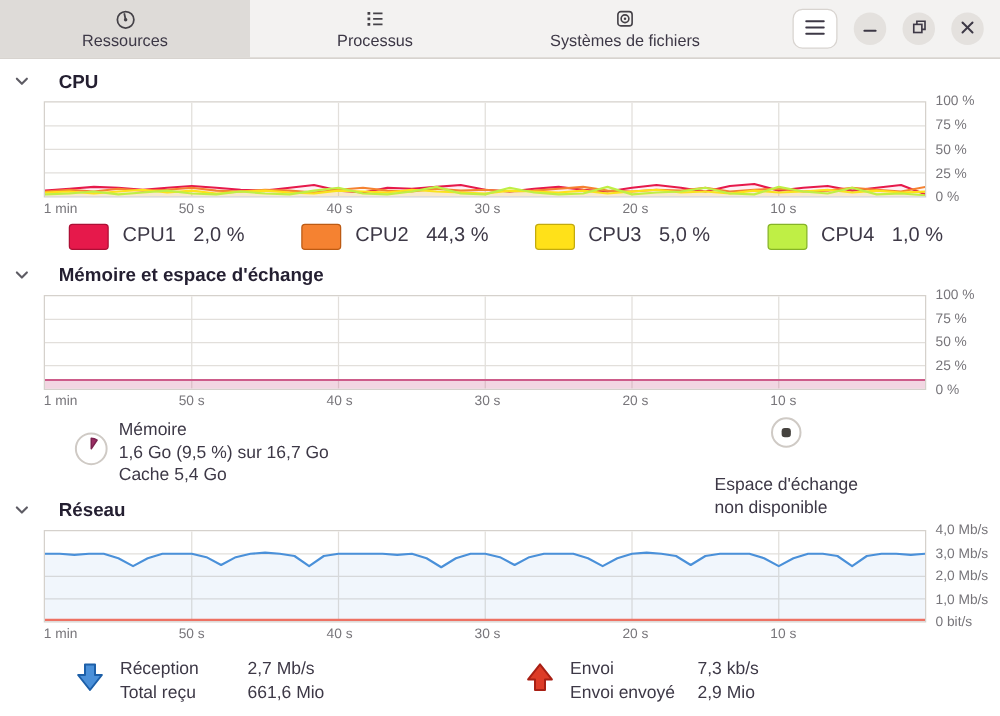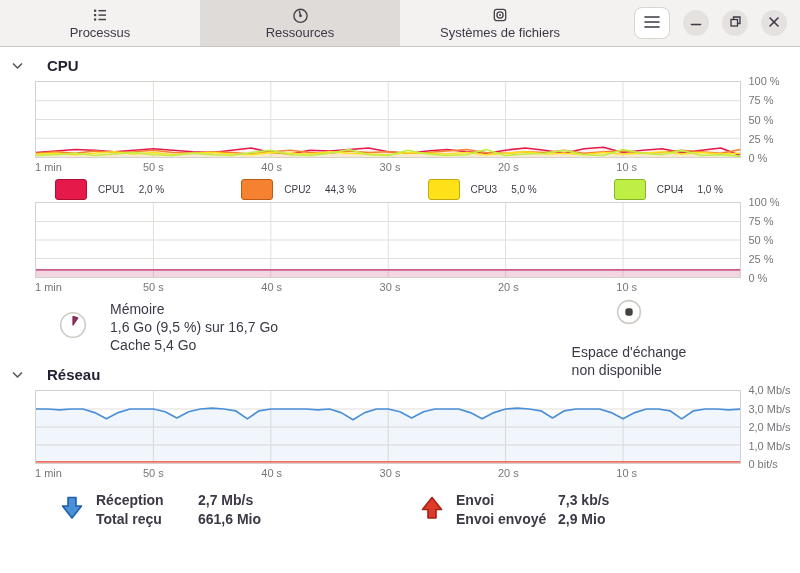--- a/index.html
+++ b/index.html
@@ -18,66 +18,66 @@
   .section-title{font-size:15px;font-weight:700;color:#241f31;}
   .graph-row{display:flex;margin-left:35px;}
   .plot{position:relative;width:710px;border:1px solid #d5d1cc;background:#fff;box-sizing:content-box;}
   .plot svg{display:block;width:100%;height:100%;}
   .ylabels{position:relative;width:52px;font-size:11px;color:#77757a;padding-left:7px;}
   .ylabels span{position:absolute;left:7px;white-space:nowrap;line-height:12px;}
   .xlabels{position:relative;margin-left:35px;width:710px;height:18px;font-size:11px;color:#77757a;}
   .xlabels span{position:absolute;top:3px;white-space:nowrap;line-height:12px;}
   
   .cpu-legend{display:flex;margin-left:55px;align-items:center;height:26px;}
-  .cpu-item{display:flex;align-items:center;width:190px;font-size:10px;}
+  .cpu-item{display:flex;align-items:center;width:190px;font-size:16px;}
   .swatch{width:30px;height:19px;border-radius:3px;border:1px solid #888;margin-right:11px;flex:none;}
   .cpu-item .val{margin-left:14px;}
   
   .two-col{display:flex;margin-top:2px;}
   .leg-item{width:400px;box-sizing:border-box;display:flex;align-items:center;}
   .leg-text{font-size:14px;line-height:18px;color:#3d3846;}
-  .mem-left{padding-left:58px;gap:22px;}
+  .mem-left{padding-left:58px;gap:7px;}
   .mem-right{padding-left:58px;gap:13px;flex-direction:column;}
   .net-left{padding-left:58px;gap:10px;}
   .net-right{padding-left:18px;gap:10px;}
-  .net-grid{display:grid;grid-template-columns:102px auto;font-size:14px;line-height:19px;color:#3d3846;font-weight:bold;}
+  .net-grid{display:grid;grid-template-columns:102px auto;font-size:14px;line-height:19px;color:#3d3846;}
   .net-legend{margin-top:6px;height:44px;}
   .mem-legend{height:58px;margin-top:2px;}
 </style>
 </head>
 <body>
 
 <div class="header">
   <div class="tabs">
+    <div class="tab selected">
+      <span class="ticon">
+        <svg width="17" height="17" viewBox="0 0 17 17">
+            <g stroke="#454248" stroke-width="1.4" fill="none">
+          <circle cx="8.5" cy="8.8" r="6.6"></circle>
+              <line x1="8.5" y1="8.8" x2="7.4" y2="3.6"></line>
+        </g>
+            <circle cx="8.5" cy="8.8" r="1.4" fill="#454248"></circle>
+          </svg>
+      </span>
+      <span>Ressources</span>
+    </div>
     <div class="tab">
       <span class="ticon">
         <svg width="16" height="16" viewBox="0 0 16 16">
             <g stroke="#454248" stroke-width="1.5" fill="#454248">
           <rect x="2" y="2.6" width="2.2" height="2.2" stroke="none"></rect>
               <line x1="6.5" y1="3.7" x2="14" y2="3.7"></line>
           <rect x="2" y="7" width="2.2" height="2.2" stroke="none"></rect>
               <line x1="6.5" y1="8.1" x2="14" y2="8.1"></line>
           <rect x="2" y="11.4" width="2.2" height="2.2" stroke="none"></rect>
               <line x1="6.5" y1="12.5" x2="14" y2="12.5"></line>
         </g>
           </svg>
       </span>
       <span>Processus</span>
-    </div>
-    <div class="tab selected">
-      <span class="ticon">
-        <svg width="17" height="17" viewBox="0 0 17 17">
-            <g stroke="#454248" stroke-width="1.4" fill="none">
-          <circle cx="8.5" cy="8.8" r="6.6"></circle>
-              <line x1="8.5" y1="8.8" x2="7.4" y2="3.6"></line>
-        </g>
-            <circle cx="8.5" cy="8.8" r="1.4" fill="#454248"></circle>
-          </svg>
-      </span>
-      <span>Ressources</span>
     </div>
     <div class="tab">
       <span class="ticon">
         <svg width="16" height="16" viewBox="0 0 16 16">
             <g stroke="#454248" stroke-width="1.3" fill="none">
           <rect x="2.3" y="2.3" width="11.4" height="11.4" rx="2.4"></rect>
               <circle cx="8" cy="8" r="3.1"></circle>
         </g>
             <circle cx="8" cy="8" r="1" fill="#454248"></circle>
           </svg>
@@ -191,20 +191,28 @@
     </div>
     <div class="cpu-item">
       <span class="swatch" style="background-color: rgb(191, 239, 69); border-color: rgb(133, 179, 39);"></span>
       <span>CPU4</span>
       <span class="val">1,0 %</span>
     </div>
   </div>
 </div>
 
 <div>
+  <div class="section-head">
+    <span>
+      <svg width="11" height="8" viewBox="0 0 11 8">
+          <polyline points="1.5,2 5.5,6 9.5,2" fill="none" stroke="#5e5c64" stroke-width="1.7" stroke-linecap="round" stroke-linejoin="round"></polyline>
+        </svg>
+    </span>
+    <span class="section-title">Mémoire et espace d'échange</span>
+  </div>
   <div class="graph-row">
     <div class="plot" style="height:74px;">
       <svg viewBox="0 0 600 100" preserveAspectRatio="none">
           <line x1="100" y1="0" x2="100" y2="100" stroke="#e2dfdb" stroke-width="1" vector-effect="non-scaling-stroke"></line>
           <line x1="200" y1="0" x2="200" y2="100" stroke="#e2dfdb" stroke-width="1" vector-effect="non-scaling-stroke"></line>
           <line x1="300" y1="0" x2="300" y2="100" stroke="#e2dfdb" stroke-width="1" vector-effect="non-scaling-stroke"></line>
           <line x1="400" y1="0" x2="400" y2="100" stroke="#e2dfdb" stroke-width="1" vector-effect="non-scaling-stroke"></line>
           <line x1="500" y1="0" x2="500" y2="100" stroke="#e2dfdb" stroke-width="1" vector-effect="non-scaling-stroke"></line>
           <line x1="0" y1="25" x2="600" y2="25" stroke="#e2dfdb" stroke-width="1" vector-effect="non-scaling-stroke"></line>
           <line x1="0" y1="50" x2="600" y2="50" stroke="#e2dfdb" stroke-width="1" vector-effect="non-scaling-stroke"></line>

